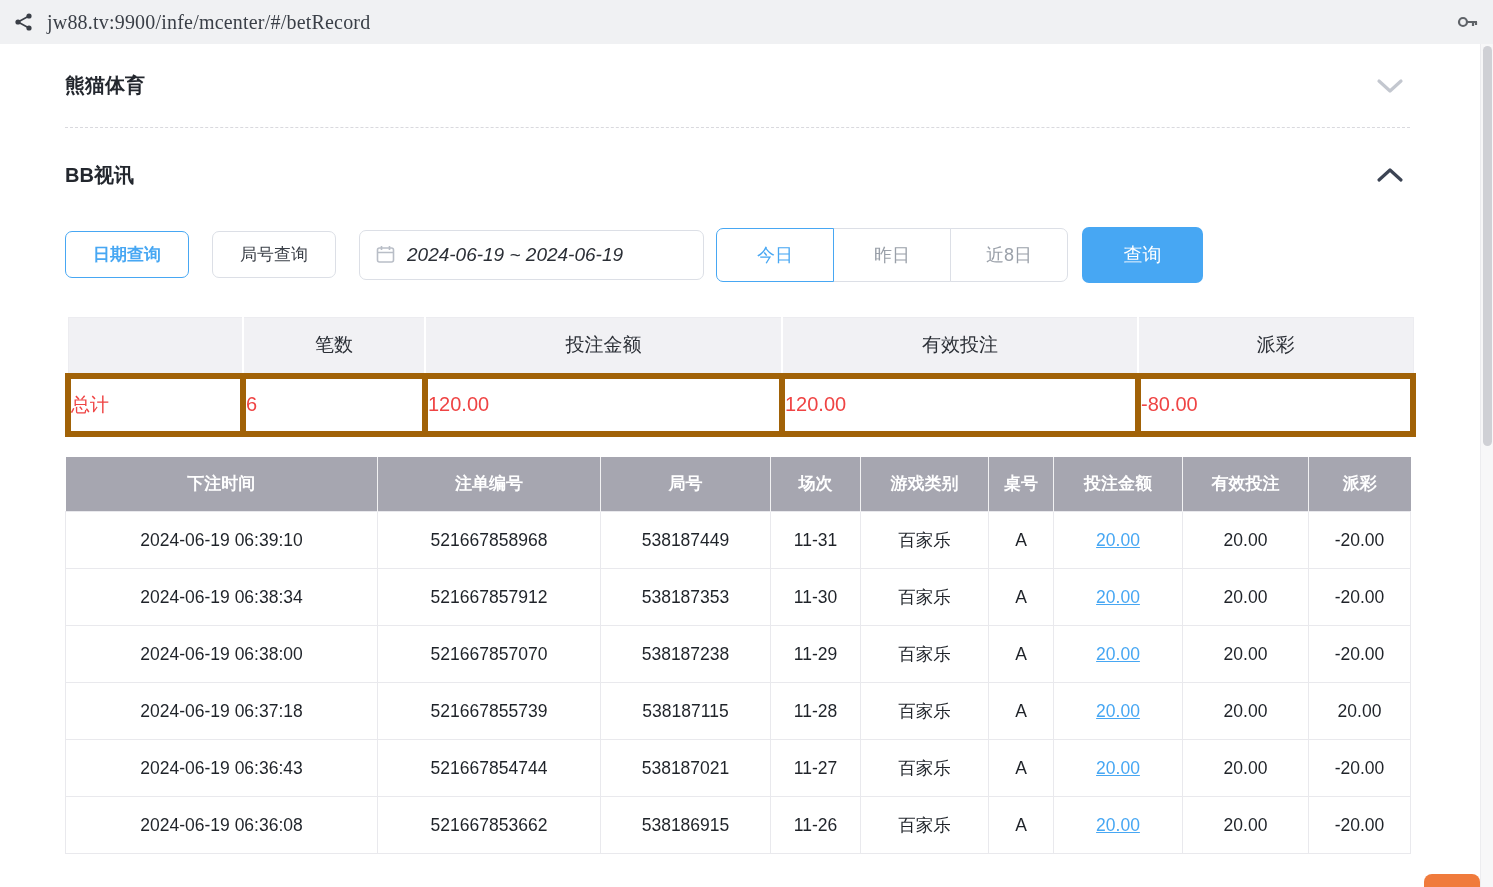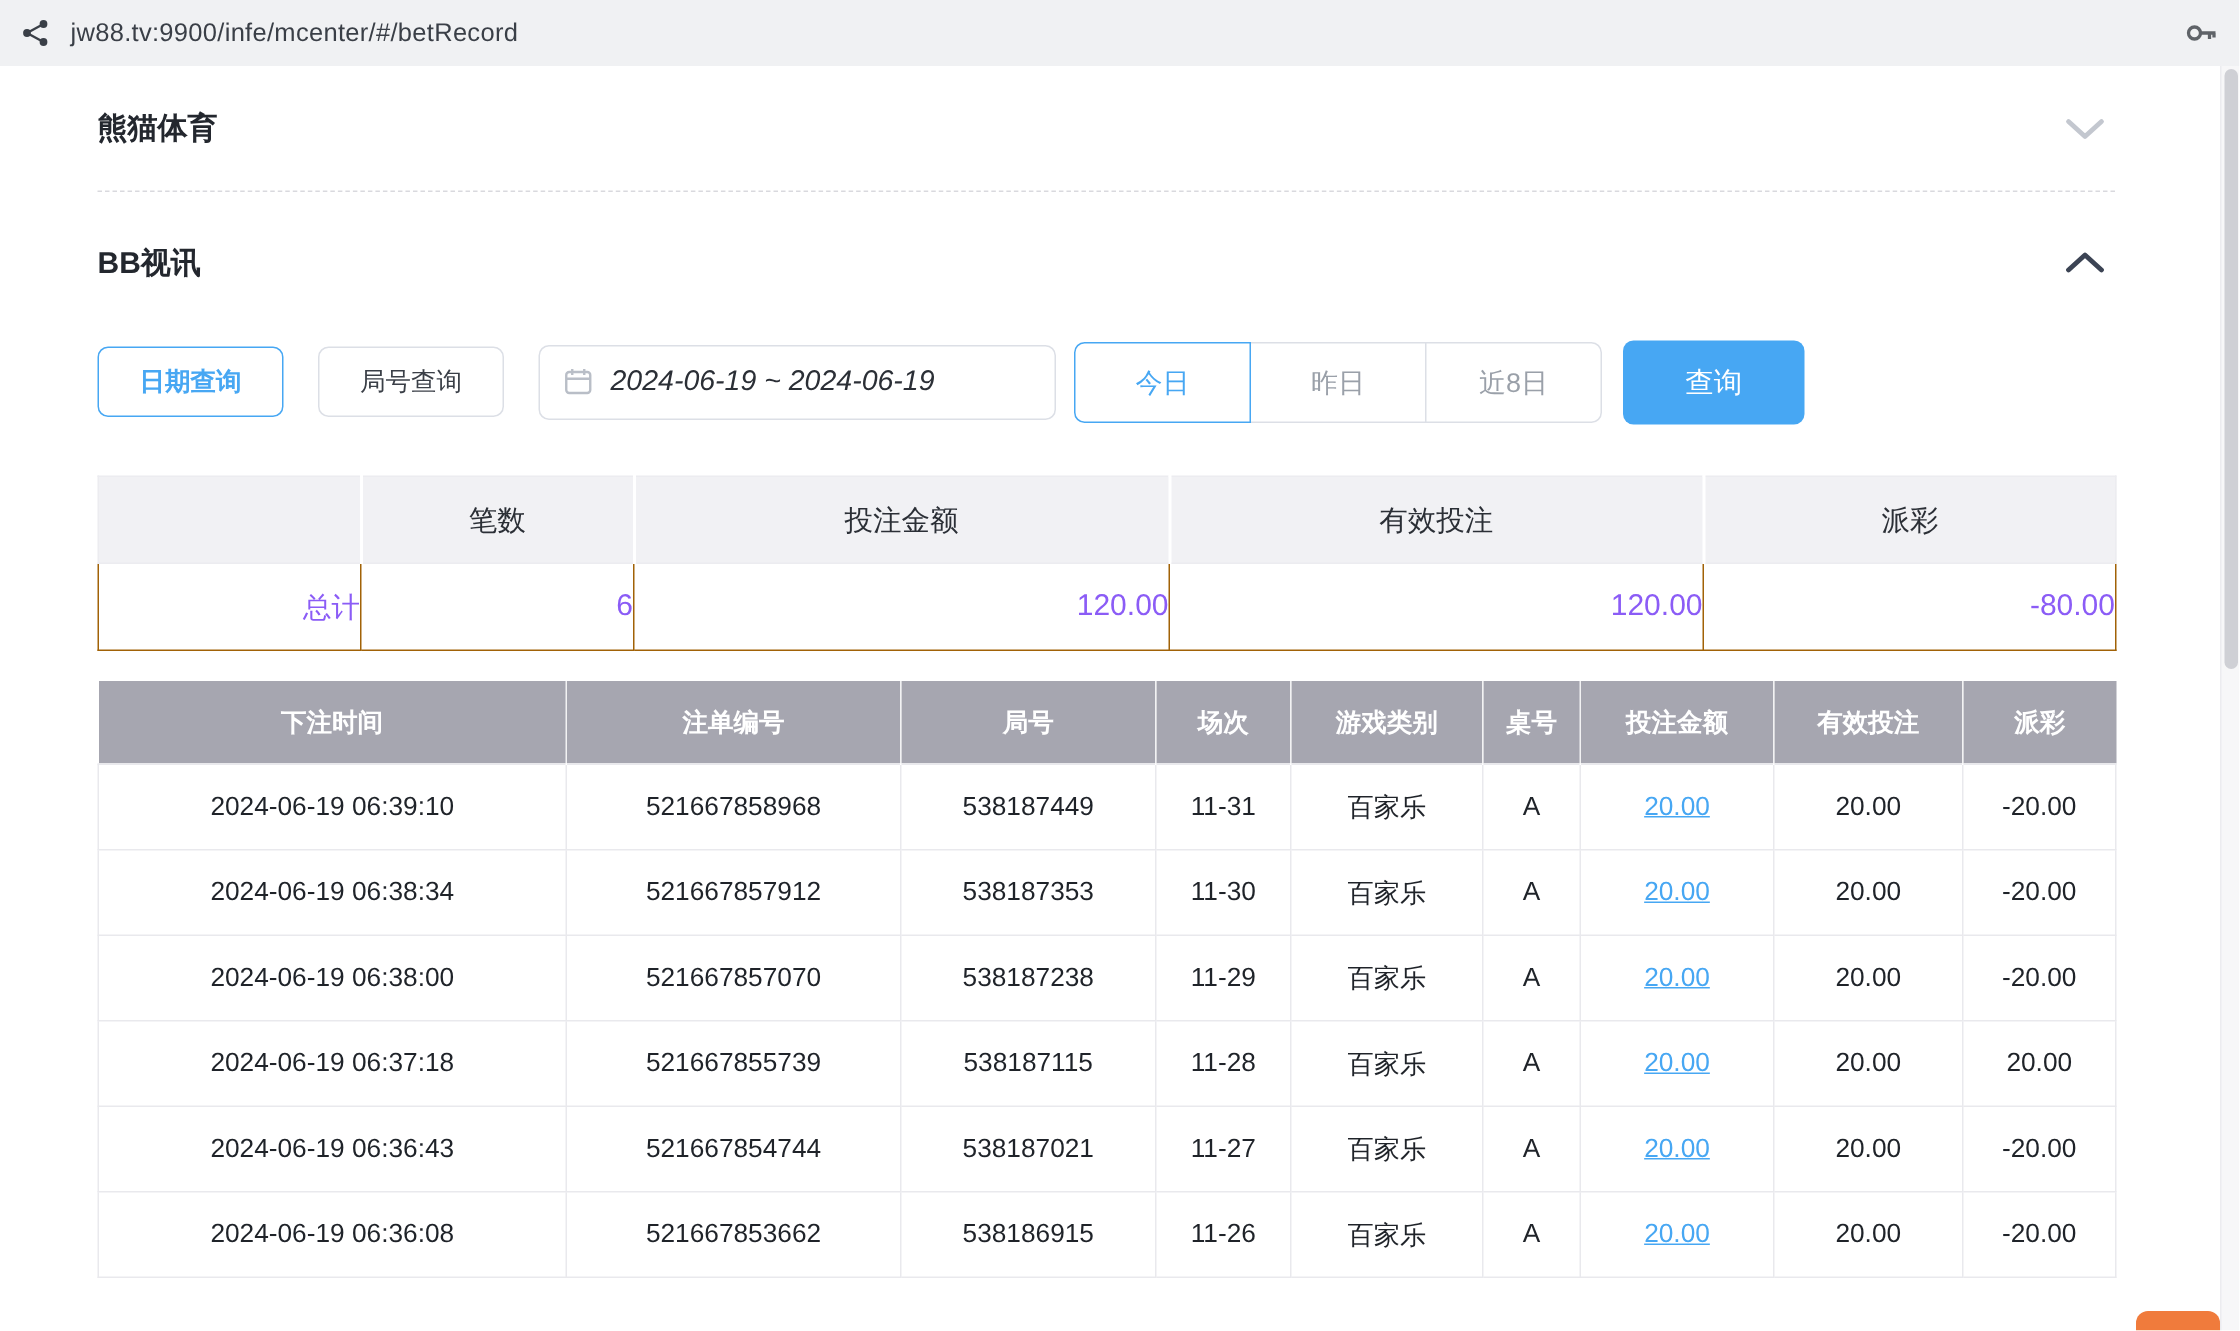--- a/index.html
+++ b/index.html
@@ -9,21 +9,21 @@
     font-family:"Liberation Sans","DejaVu Sans",sans-serif;
     color:#2b2f36;
     position:relative;
   }
   
   .browser-bar{
     height:44px; background:#f0f1f3;
     display:flex; align-items:center; gap:13px;
     padding:0 14px; width:100%;
   }
-  .url-text{ font-size:17px; color:#3a3f47; letter-spacing:.2px; }
+  .url-text{ font-size:20px; color:#3a3f47; letter-spacing:.2px;font-family:Liberation Serif, serif; }
   .bar-spacer{ flex:1; }
   
   .scrollbar{
     position:absolute; top:44px; right:0; bottom:0; width:13px;
     background:#f7f7f8; border-left:1px solid #ececef;
   }
   .scroll-thumb{
     position:absolute; top:2px; left:2px; width:9px; height:400px;
     background:#cfd0d5; border-radius:5px;
   }
@@ -69,22 +69,22 @@
   }
   
   table{ border-collapse:collapse; table-layout:fixed; }
   .summary{ width:1345px; margin-bottom:20px; }
   .summary th{
     background:#f1f1f4; height:58px; font-size:19px; font-weight:400; color:#2b2f36;
     border:1px solid #ececf0; border-right:2px solid #fff;
   }
   .summary th:last-child{ border-right:1px solid #ececf0; }
   .summary td{
-    height:58px; text-align:right; font-size:20px; color:#8b5cf6;
-    border:1px solid #a16207; background:#fff;
+    height:58px; text-align:left; font-size:20px; color:#ef4444;
+    border:6px solid #a16207; background:#fff;
   }
   .summary td.label{ font-size:19px; }
   
   .records{ width:1345px; }
   .records th{
     background:var(--table_header); color:#fff; font-size:17px; font-weight:bold;
     height:55px; border-left:1px solid rgba(255,255,255,.85);
   }
   .records th:first-child{ border-left:none; }
   .records td{

